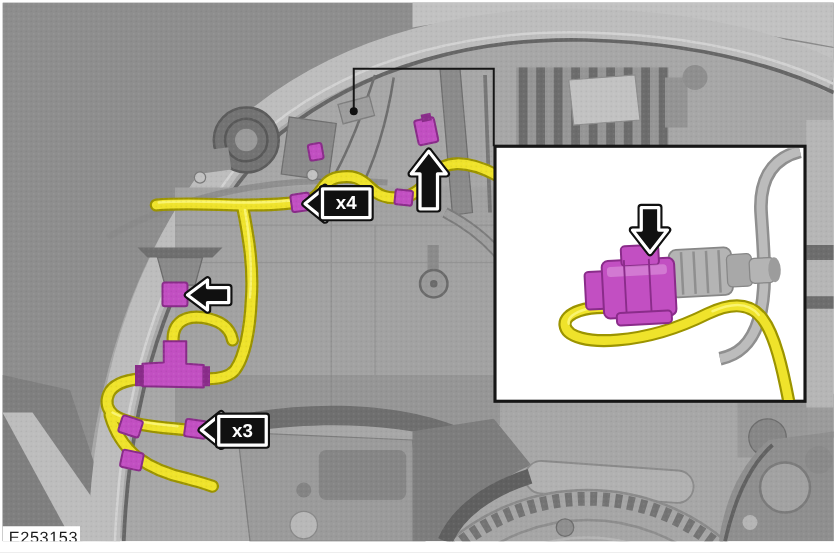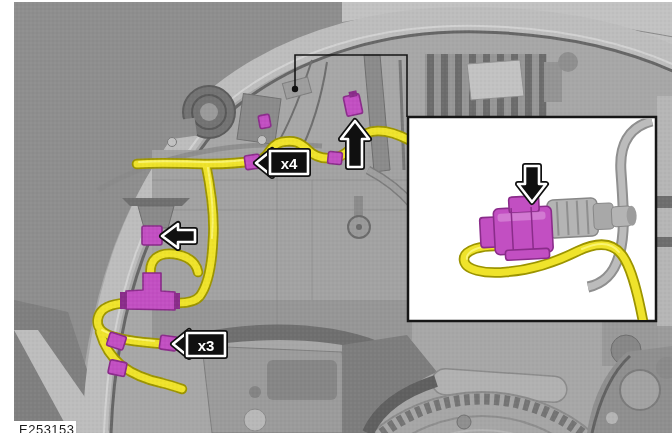--- a/index.html
+++ b/index.html
@@ -1,17 +1,17 @@
 <!DOCTYPE html>
 <html style="--c-harness: #EFE32B; --c-harness-dark: #9C9400; --c-harness-hi: #FBF77D; --c-connector: #C24FC2; --c-connector-dark: #8A2C8A; --c-arrow: #101010; --c-arrow-outline: #FFFFFF; --c-ink: #1A1A1A; --c-paper: #FFFFFF;"><head>
 <meta charset="utf-8">
 <style>
   html,body{margin:0;padding:0;background:#ffffff;}
   body{width:672px;height:442px;overflow:hidden;font-family:"Liberation Sans",sans-serif;}
-  .page{position:relative;width:568px;height:442px;background:var(--c-paper,#fff);margin-left:12px;}
+  .page{position:relative;width:568px;height:442px;background:var(--c-paper,#fff);}
   svg{display:block;}
   
   .yo{fill:none;stroke:var(--c-harness-dark,#9C9400);stroke-width:10.5;stroke-linecap:round;stroke-linejoin:round;}
   .ym{fill:none;stroke:var(--c-harness,#EFE32B);stroke-width:7;stroke-linecap:round;stroke-linejoin:round;}
   .yh{fill:none;stroke:var(--c-harness-hi,#FBF77D);stroke-width:2;stroke-linecap:round;opacity:.85;}
   
   .mag{fill:var(--c-connector,#C24FC2);stroke:var(--c-connector-dark,#8A2C8A);stroke-width:1.6;stroke-linejoin:round;}
   .magd{fill:var(--c-connector-dark,#8A2C8A);stroke:none;}
   
   .aedge{fill:none;stroke:var(--c-arrow,#101010);stroke-width:6;stroke-linejoin:round;}

